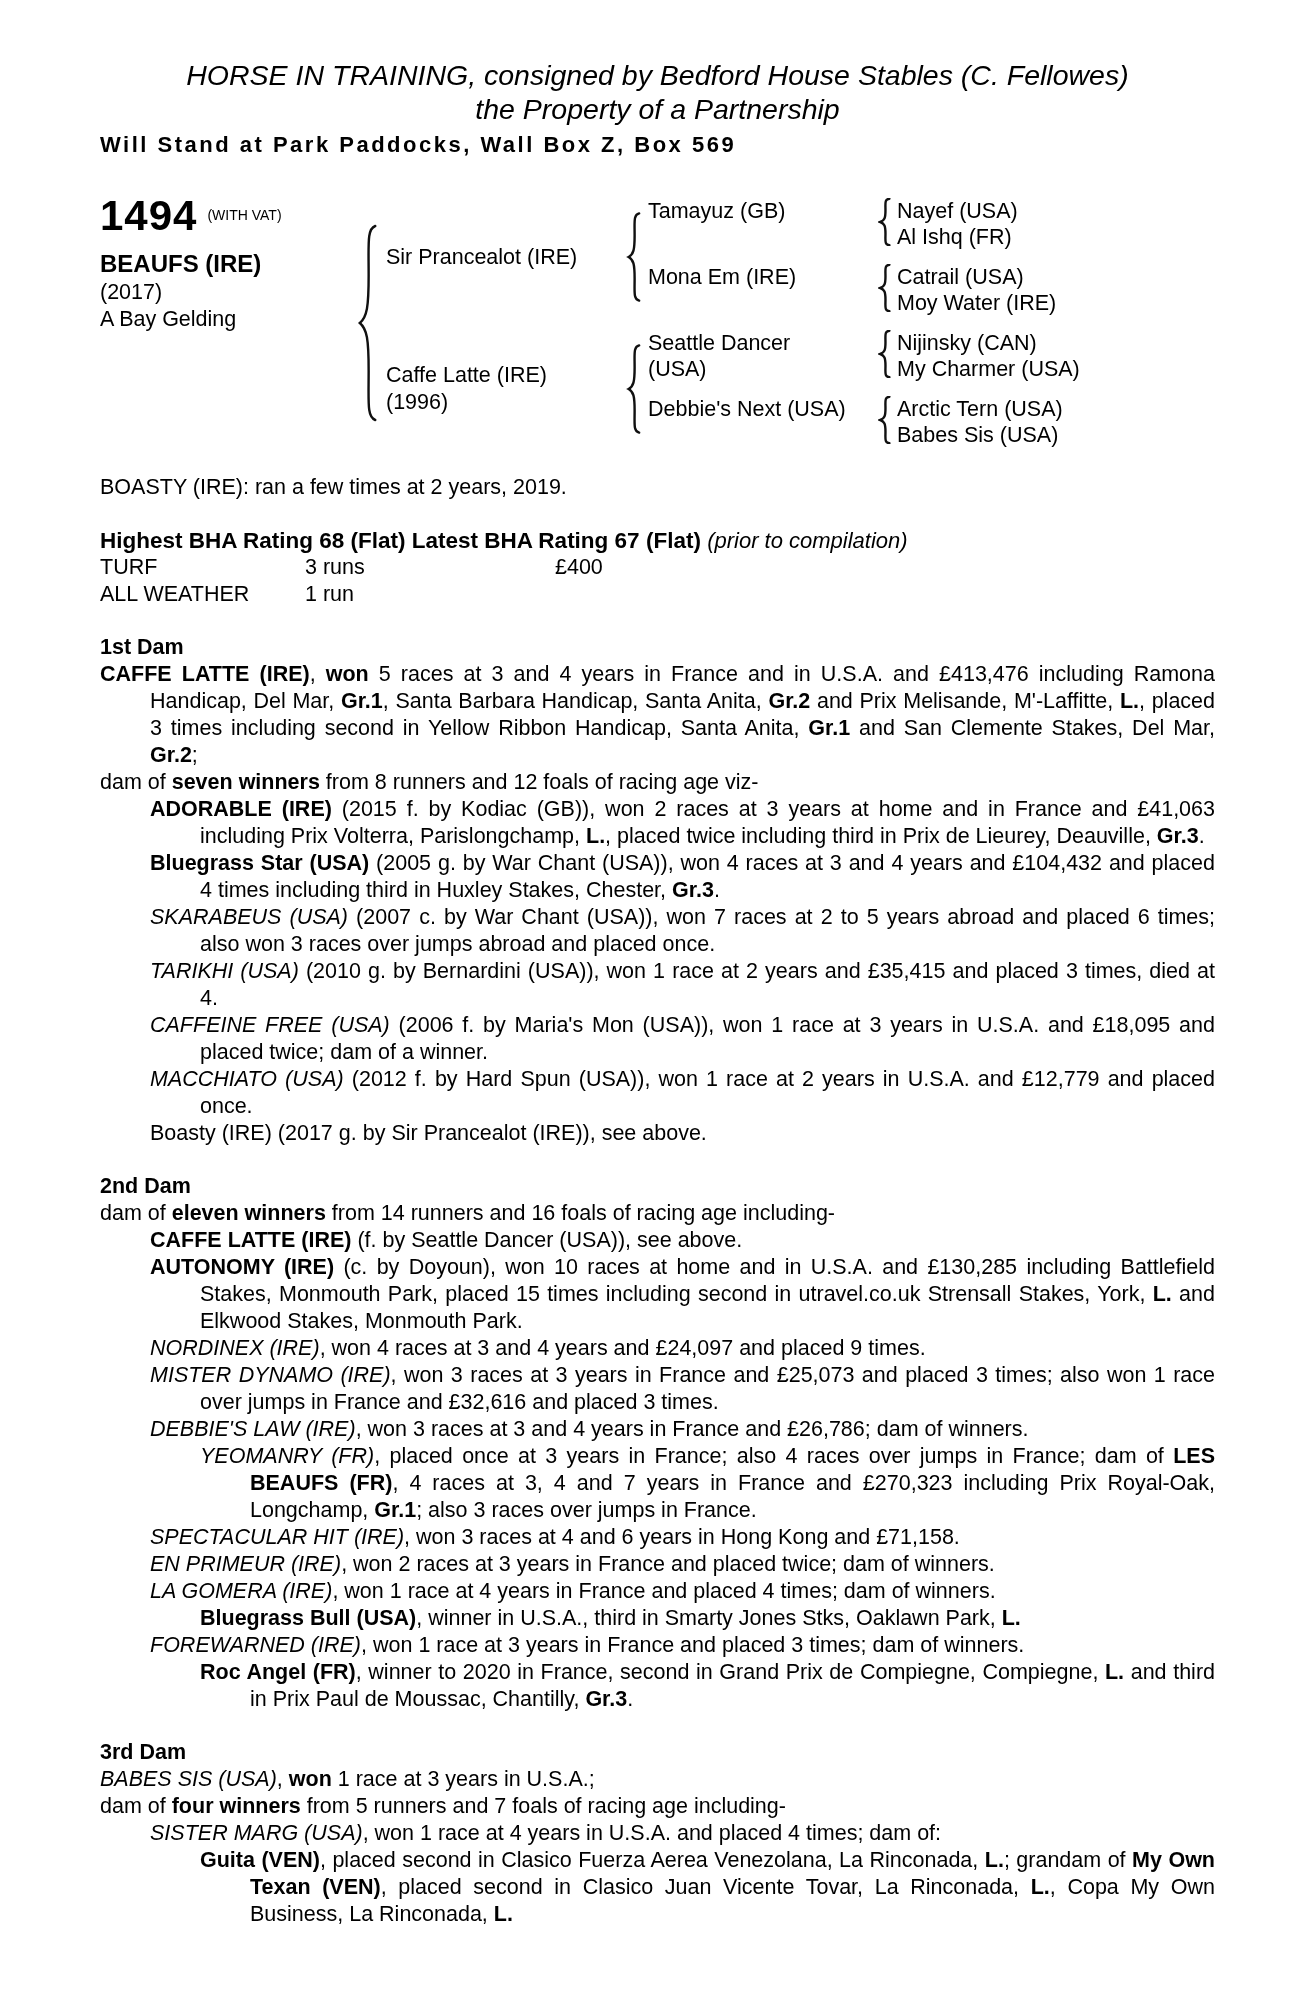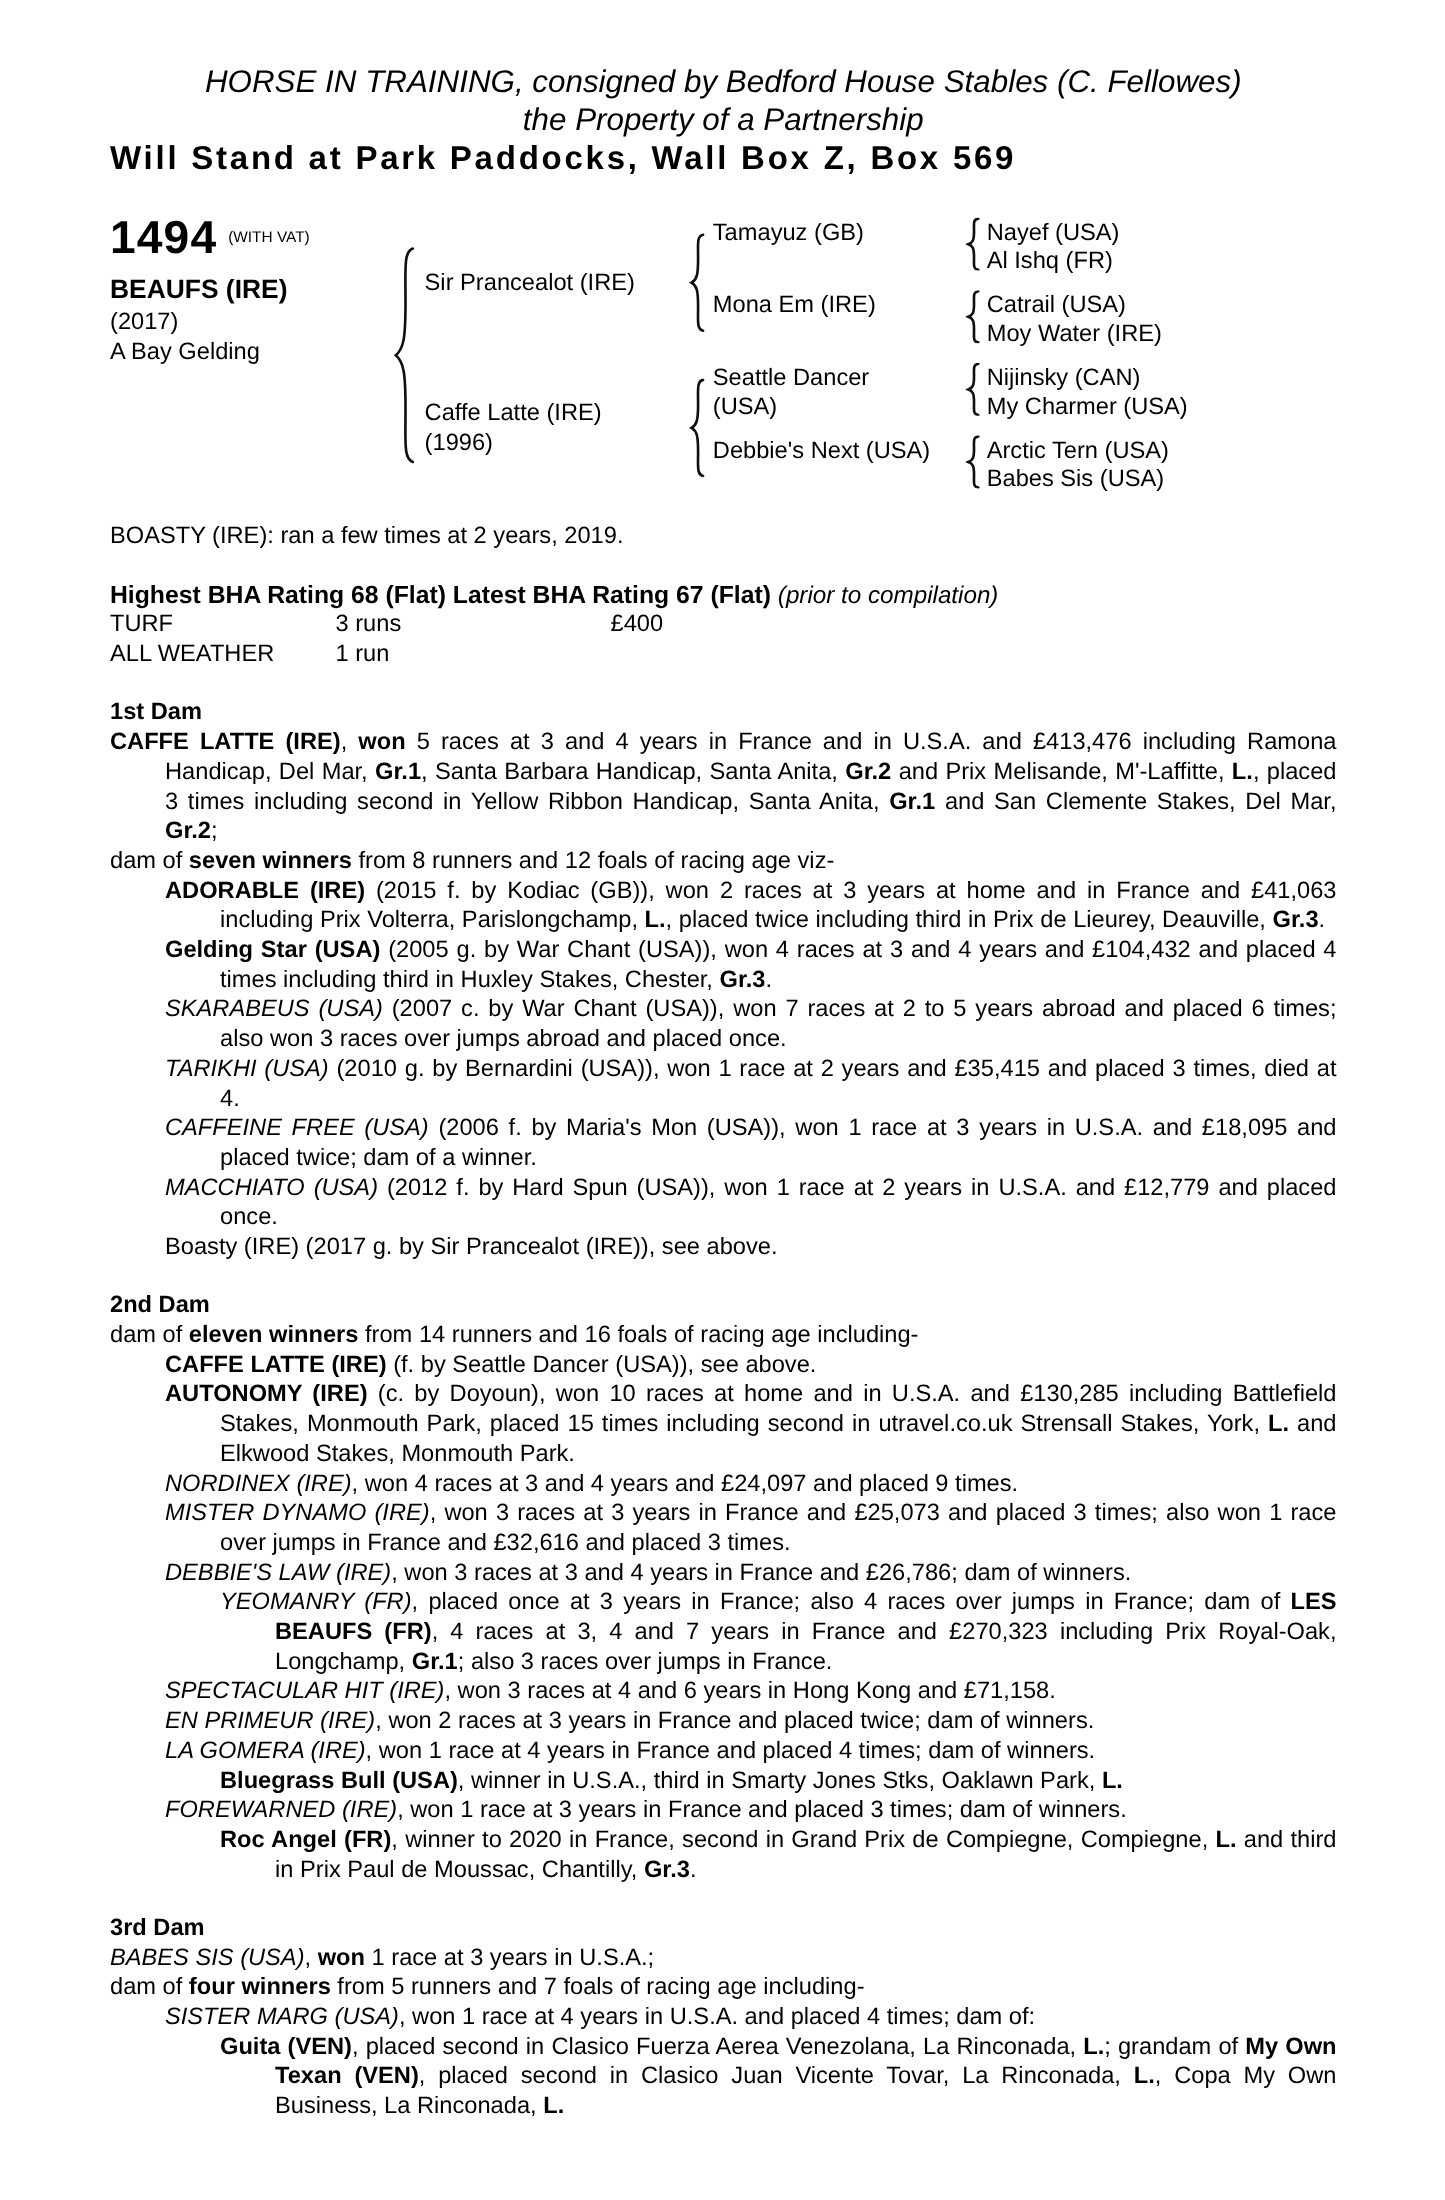--- a/index.html
+++ b/index.html
@@ -27,21 +27,21 @@
 
   
   .header-line {
     text-align: center;
     font-style: italic;
     font-size: 28.5px;
     line-height: 34px;
   }
   .stand-line {
     font-weight: bold;
-    font-size: 30px;
+    font-size: 22px;
     letter-spacing: 2.5px;
     line-height: 30px;
     margin-top: 4px;
   }
 
   
   .pedigree {
     display: flex;
     margin-top: 38px;
     margin-bottom: 24px;
@@ -203,21 +203,21 @@
       <span class="col-earn"></span>
     </div>
   </div>
 
   <div class="dam-sections">
       <section>
         <h3>1st Dam</h3>
         <p style="padding-left: 50px; text-indent: -50px;"><span class="b">CAFFE LATTE (IRE)</span><span>, </span><span class="b">won</span><span> 5 races at 3 and 4 years in France and in U.S.A. and £413,476 including Ramona Handicap, Del Mar, </span><span class="b">Gr.1</span><span>, Santa Barbara Handicap, Santa Anita, </span><span class="b">Gr.2</span><span> and Prix Melisande, M'-Laffitte, </span><span class="b">L.</span><span>, placed 3 times including second in Yellow Ribbon Handicap, Santa Anita, </span><span class="b">Gr.1</span><span> and San Clemente Stakes, Del Mar, </span><span class="b">Gr.2</span><span>;</span></p>
         <p style="padding-left: 50px; text-indent: -50px;"><span>dam of </span><span class="b">seven winners</span><span> from 8 runners and 12 foals of racing age viz-</span></p>
         <p style="padding-left: 100px; text-indent: -50px;"><span class="b">ADORABLE (IRE)</span><span> (2015 f. by Kodiac (GB)), won 2 races at 3 years at home and in France and £41,063 including Prix Volterra, Parislongchamp, </span><span class="b">L.</span><span>, placed twice including third in Prix de Lieurey, Deauville, </span><span class="b">Gr.3</span><span>.</span></p>
-        <p style="padding-left: 100px; text-indent: -50px;"><span class="b">Gelding Star (USA)</span><span> (2005 g. by War Chant (USA)), won 4 races at 3 and 4 years and £104,432 and placed 4 times including third in Huxley Stakes, Chester, </span><span class="b">Gr.3</span><span>.</span></p>
+        <p style="padding-left: 100px; text-indent: -50px;"><span class="b">Bluegrass Star (USA)</span><span> (2005 g. by War Chant (USA)), won 4 races at 3 and 4 years and £104,432 and placed 4 times including third in Huxley Stakes, Chester, </span><span class="b">Gr.3</span><span>.</span></p>
         <p style="padding-left: 100px; text-indent: -50px;"><span class="i">SKARABEUS (USA)</span><span> (2007 c. by War Chant (USA)), won 7 races at 2 to 5 years abroad and placed 6 times; also won 3 races over jumps abroad and placed once.</span></p>
         <p style="padding-left: 100px; text-indent: -50px;"><span class="i">TARIKHI (USA)</span><span> (2010 g. by Bernardini (USA)), won 1 race at 2 years and £35,415 and placed 3 times, died at 4.</span></p>
         <p style="padding-left: 100px; text-indent: -50px;"><span class="i">CAFFEINE FREE (USA)</span><span> (2006 f. by Maria's Mon (USA)), won 1 race at 3 years in U.S.A. and £18,095 and placed twice; dam of a winner.</span></p>
         <p style="padding-left: 100px; text-indent: -50px;"><span class="i">MACCHIATO (USA)</span><span> (2012 f. by Hard Spun (USA)), won 1 race at 2 years in U.S.A. and £12,779 and placed once.</span></p>
         <p style="padding-left: 100px; text-indent: -50px;"><span>Boasty (IRE) (2017 g. by Sir Prancealot (IRE)), see above.</span></p>
       </section>
       <section>
         <h3>2nd Dam</h3>
         <p style="padding-left: 50px; text-indent: -50px;"><span>dam of </span><span class="b">eleven winners</span><span> from 14 runners and 16 foals of racing age including-</span></p>
         <p style="padding-left: 100px; text-indent: -50px;"><span class="b">CAFFE LATTE (IRE)</span><span> (f. by Seattle Dancer (USA)), see above.</span></p>

